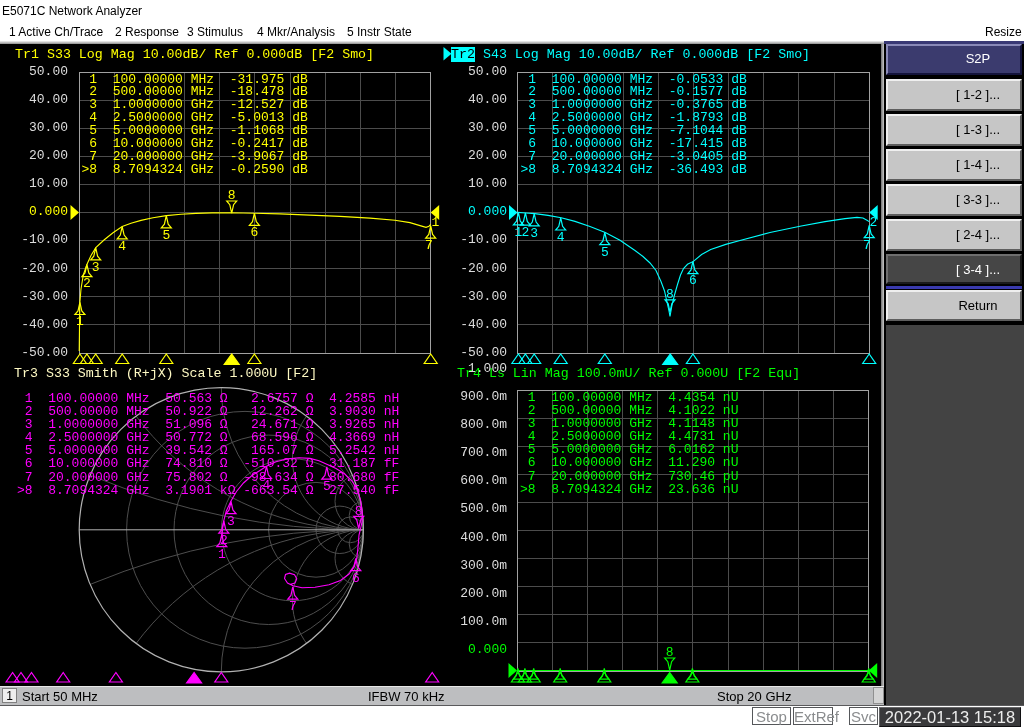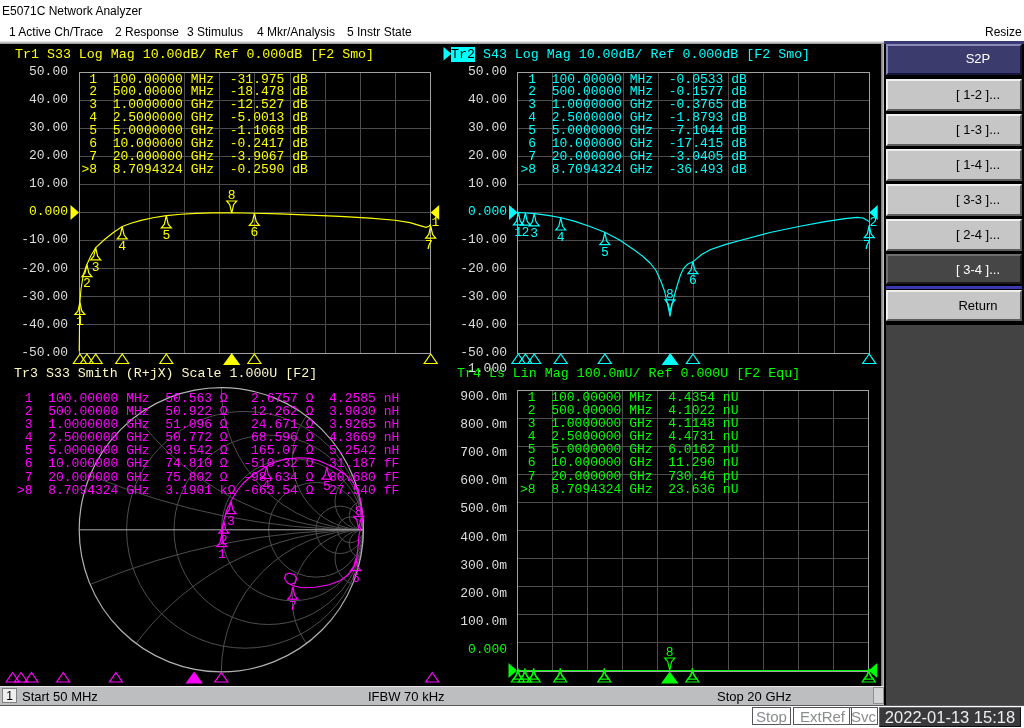--- a/index.html
+++ b/index.html
@@ -334,20 +334,20 @@
  <div class="abs" style="left:368px; top:2px;">IFBW 70 kHz</div>
  <div class="abs" style="left:717px; top:2px;">Stop 20 GHz</div>
  <div class="nbx" style="left:794px; top:1px; width:48px; height:16px; font-size:13px; line-height:16px;">16/16</div>
  <div class="nbx" style="left:845px; top:15px; width:26px; height:16px; font-size:13px; line-height:16px;">Cor</div>
  <div class="abs" style="left:873px; top:0px; width:11px; height:17px; background:#d4d4d4; border:1px solid #909090;"></div>
 </div>
 
 <div id="bbar">
  <div class="nbx" style="left:705px; top:3px; width:42px; height:17px; background:#3e3e86; font-size:15px; line-height:17px;">Hold</div>
  <div class="gbx" style="left:752px; width:39px; line-height:17px;">Stop</div>
- <div class="gbx" style="left:793px; width:59px; line-height:17px;">ExtRef</div>
+ <div class="gbx" style="left:793px; width:40px; line-height:17px;">ExtRef</div>
  <div class="gbx" style="left:849px; width:29px; line-height:17px;">Svc</div>
  <div class="abs" style="left:879px; top:1px; width:142px; height:20px; background:#39393b;
    border-top:1px solid #68686a; border-left:1px solid #68686a;
    border-bottom:1px solid #101012; border-right:1px solid #101012;
    color:#ececec; font-size:16.5px; text-align:center; line-height:19px;">2022-01-13 15:18</div>
 </div>
 
 </div>
 </body></html>

